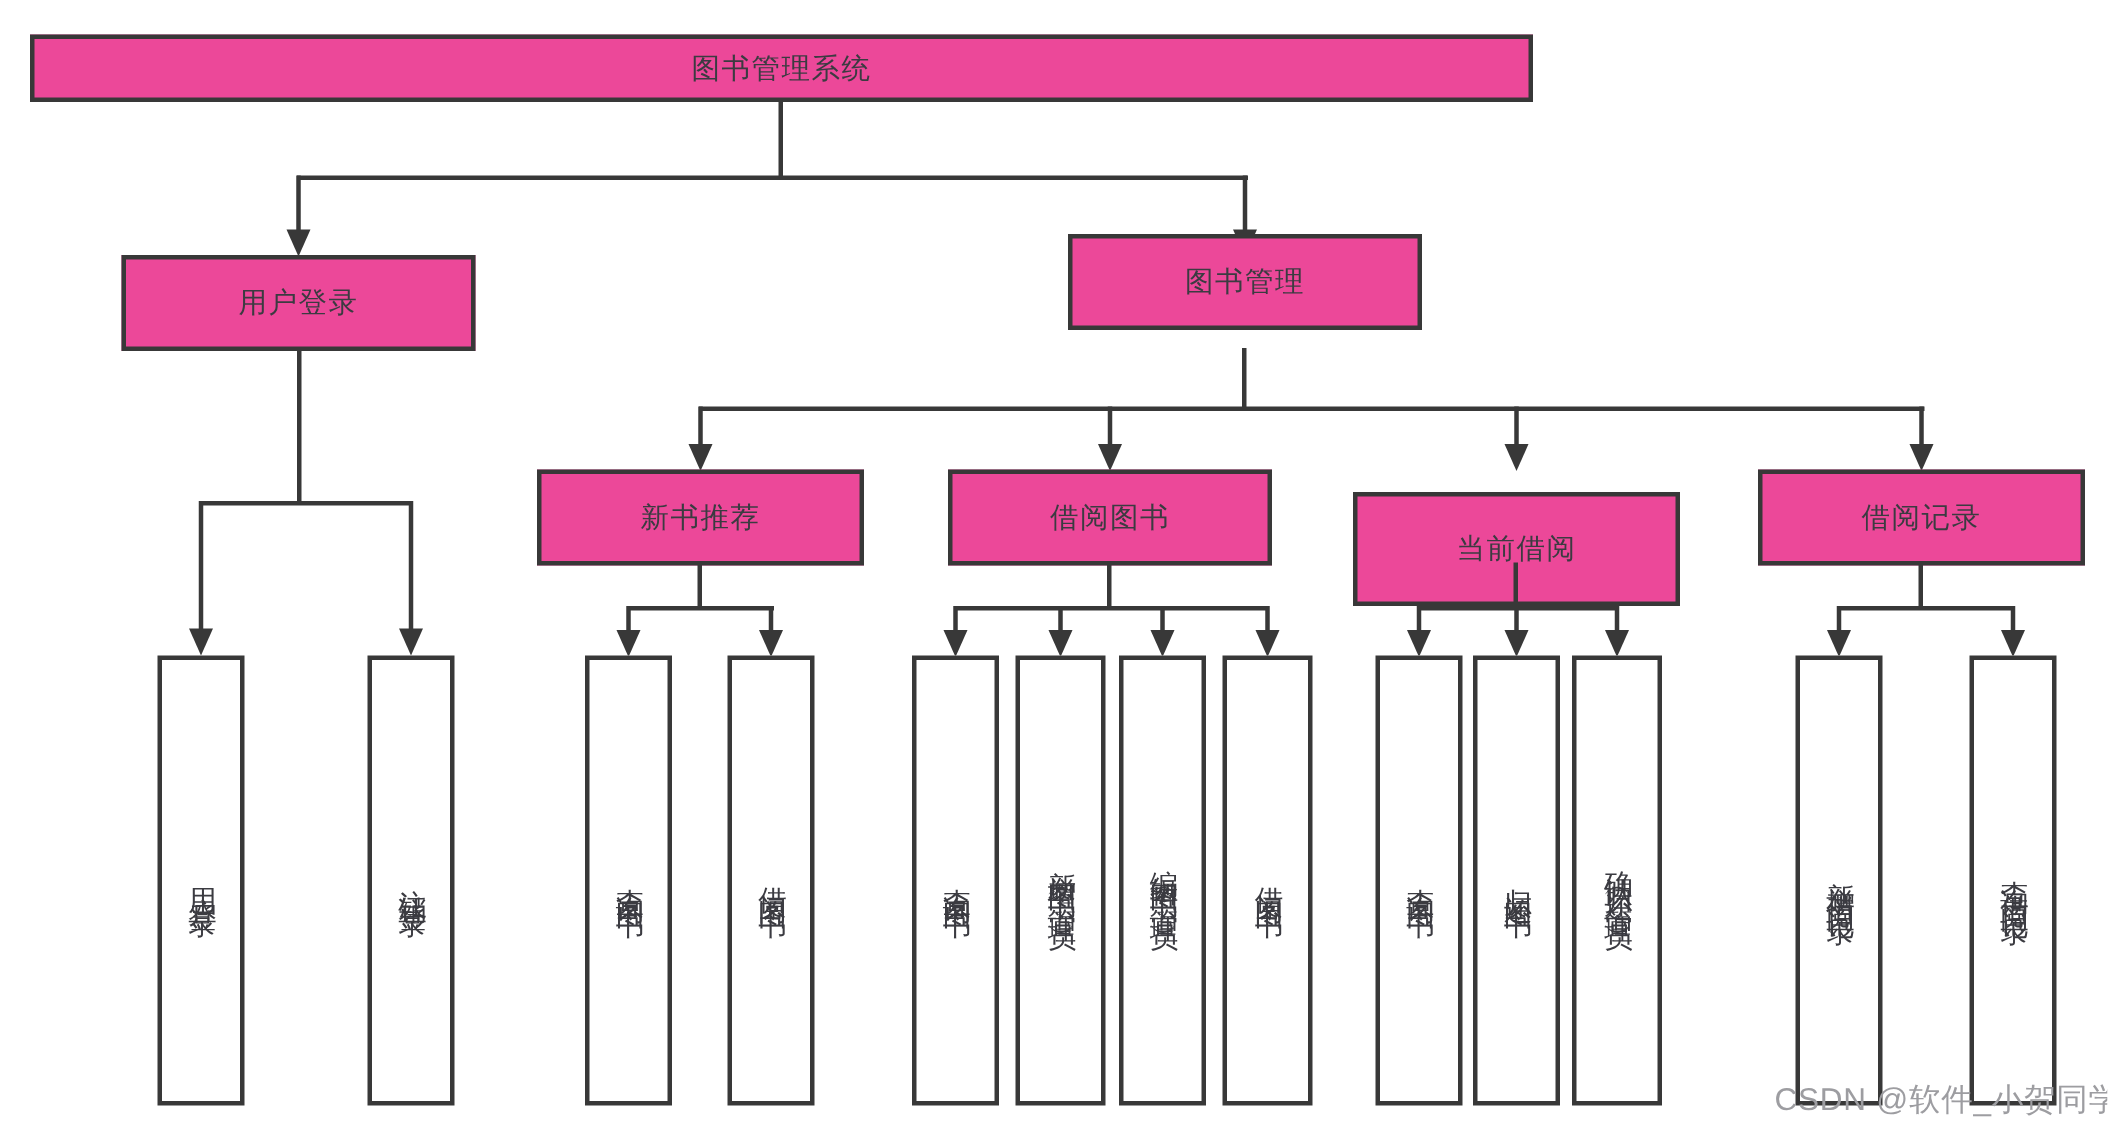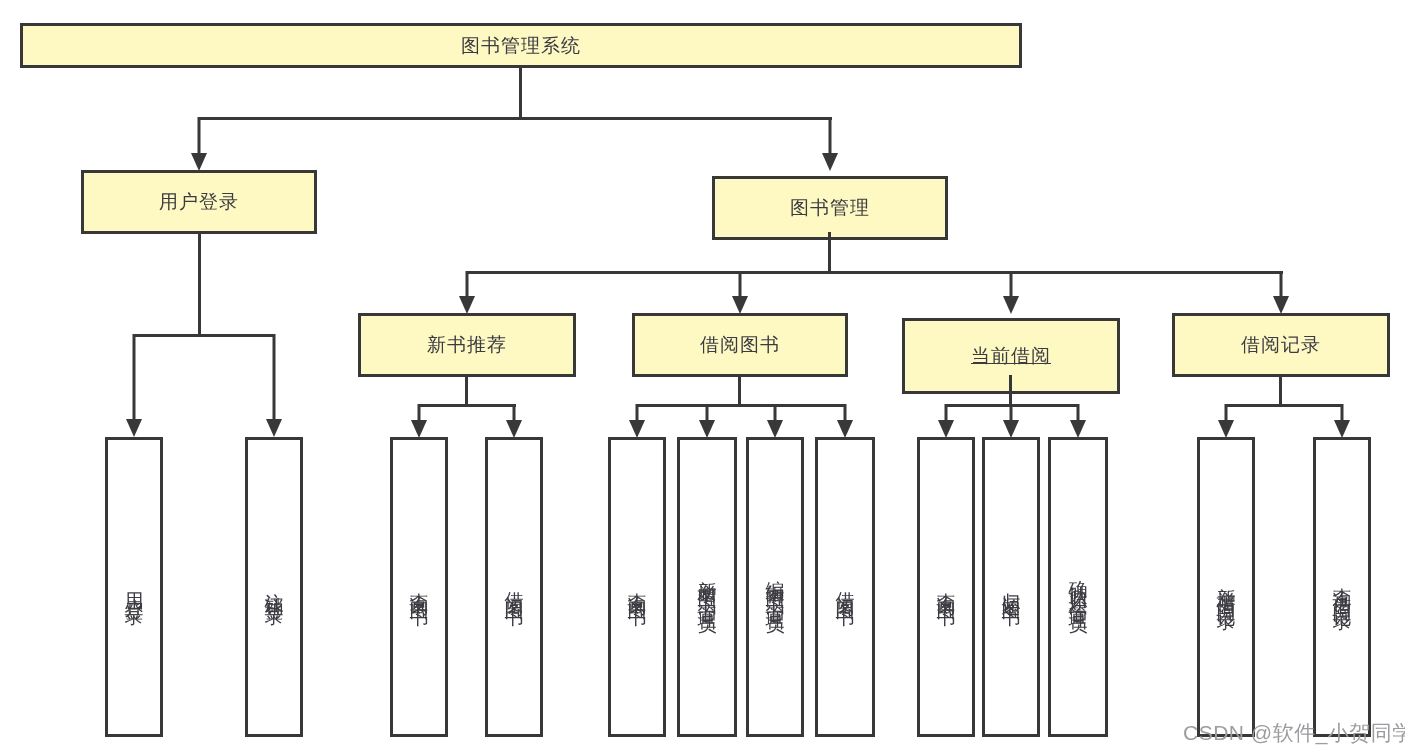--- a/index.html
+++ b/index.html
@@ -12,21 +12,21 @@
   .canvas{
     position:relative;
     width:1405px;height:747px;
     background:var(--bg);
     overflow:hidden;
     font-family:"Liberation Sans","DejaVu Sans",sans-serif;
     color:var(--text);
   }
   .node{
     position:absolute;
-    background:#fef9c3;
+    background:#ec4899;
     border:3px solid var(--line);
     box-sizing:border-box;
     display:flex;align-items:center;justify-content:center;
     font-size:19px;
     letter-spacing:1px;
     color:var(--text);
   }
   .leaf{
     position:absolute;
     top:437px;height:300px;width:58px;
@@ -79,21 +79,21 @@
   </div>
 
   <div class="vline" style="left:519px;top:66px;height:53px;"></div>
   <div class="hline" style="left:198px;top:117px;width:634px;"></div>
   <div class="arrow" style="left:191px;top:117px;height:54px;"></div>
   <div class="arrow" style="left:822px;top:117px;height:54px;"></div>
 
   <div class="node" style="left:81px;top:170px;width:236px;height:64px;">
     <span>用户登录</span>
   </div>
-  <div class="node" style="left:712px;top:176px;width:236px;height:64px;">
+  <div class="node" style="left:712px;top:156px;width:236px;height:64px;">
     <span>图书管理</span>
   </div>
 
   <div class="vline" style="left:198px;top:232px;height:104px;"></div>
   <div class="hline" style="left:133px;top:334px;width:142px;"></div>
   <div class="arrow" style="left:126px;top:334px;height:103px;"></div>
   <div class="arrow" style="left:266px;top:334px;height:103px;"></div>
 
   <div class="vline" style="left:828px;top:232px;height:42px;"></div>
   <div class="hline" style="left:466px;top:271px;width:817px;"></div>
@@ -101,21 +101,21 @@
   <div class="arrow" style="left:732px;top:271px;height:43px;"></div>
   <div class="arrow" style="left:1003px;top:271px;height:43px;"></div>
   <div class="arrow" style="left:1273px;top:271px;height:43px;"></div>
 
   <div class="node" style="left:358px;top:313px;width:218px;height:64px;">
     <span>新书推荐</span>
   </div>
   <div class="node" style="left:632px;top:313px;width:216px;height:64px;">
     <span>借阅图书</span>
   </div>
-  <div class="node" style="left:902px;top:318px;width:218px;height:76px;text-decoration:underline;">
+  <div class="node" style="left:902px;top:328px;width:218px;height:76px;">
     <span>当前借阅</span>
   </div>
   <div class="node" style="left:1172px;top:313px;width:218px;height:64px;font-family:Liberation Serif, serif;">
     <span>借阅记录</span>
   </div>
 
   <div class="vline" style="left:465px;top:375px;height:31px;"></div>
   <div class="hline" style="left:418px;top:404px;width:98px;"></div>
   <div class="arrow" style="left:411px;top:404px;height:34px;"></div>
   <div class="arrow" style="left:506px;top:404px;height:34px;"></div>

